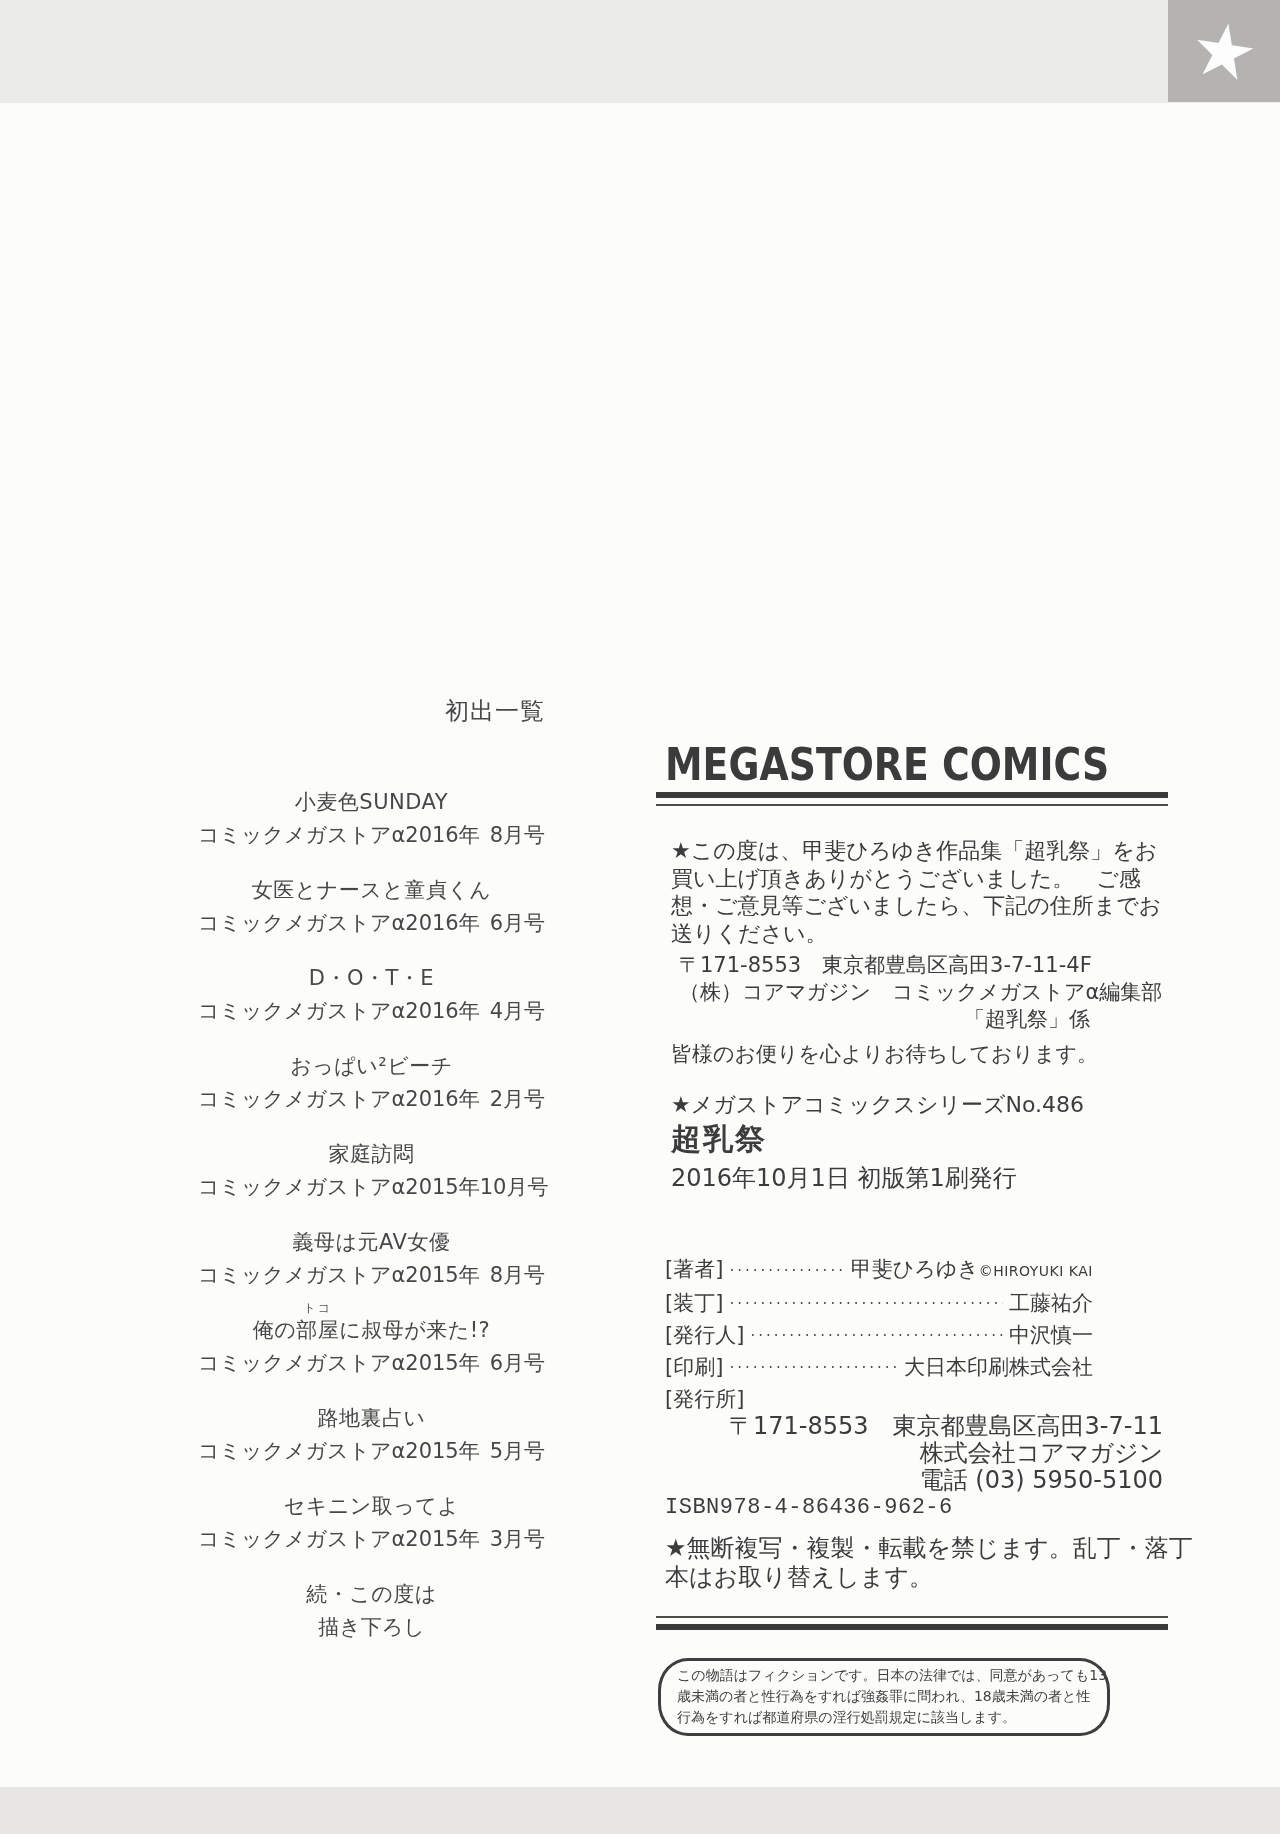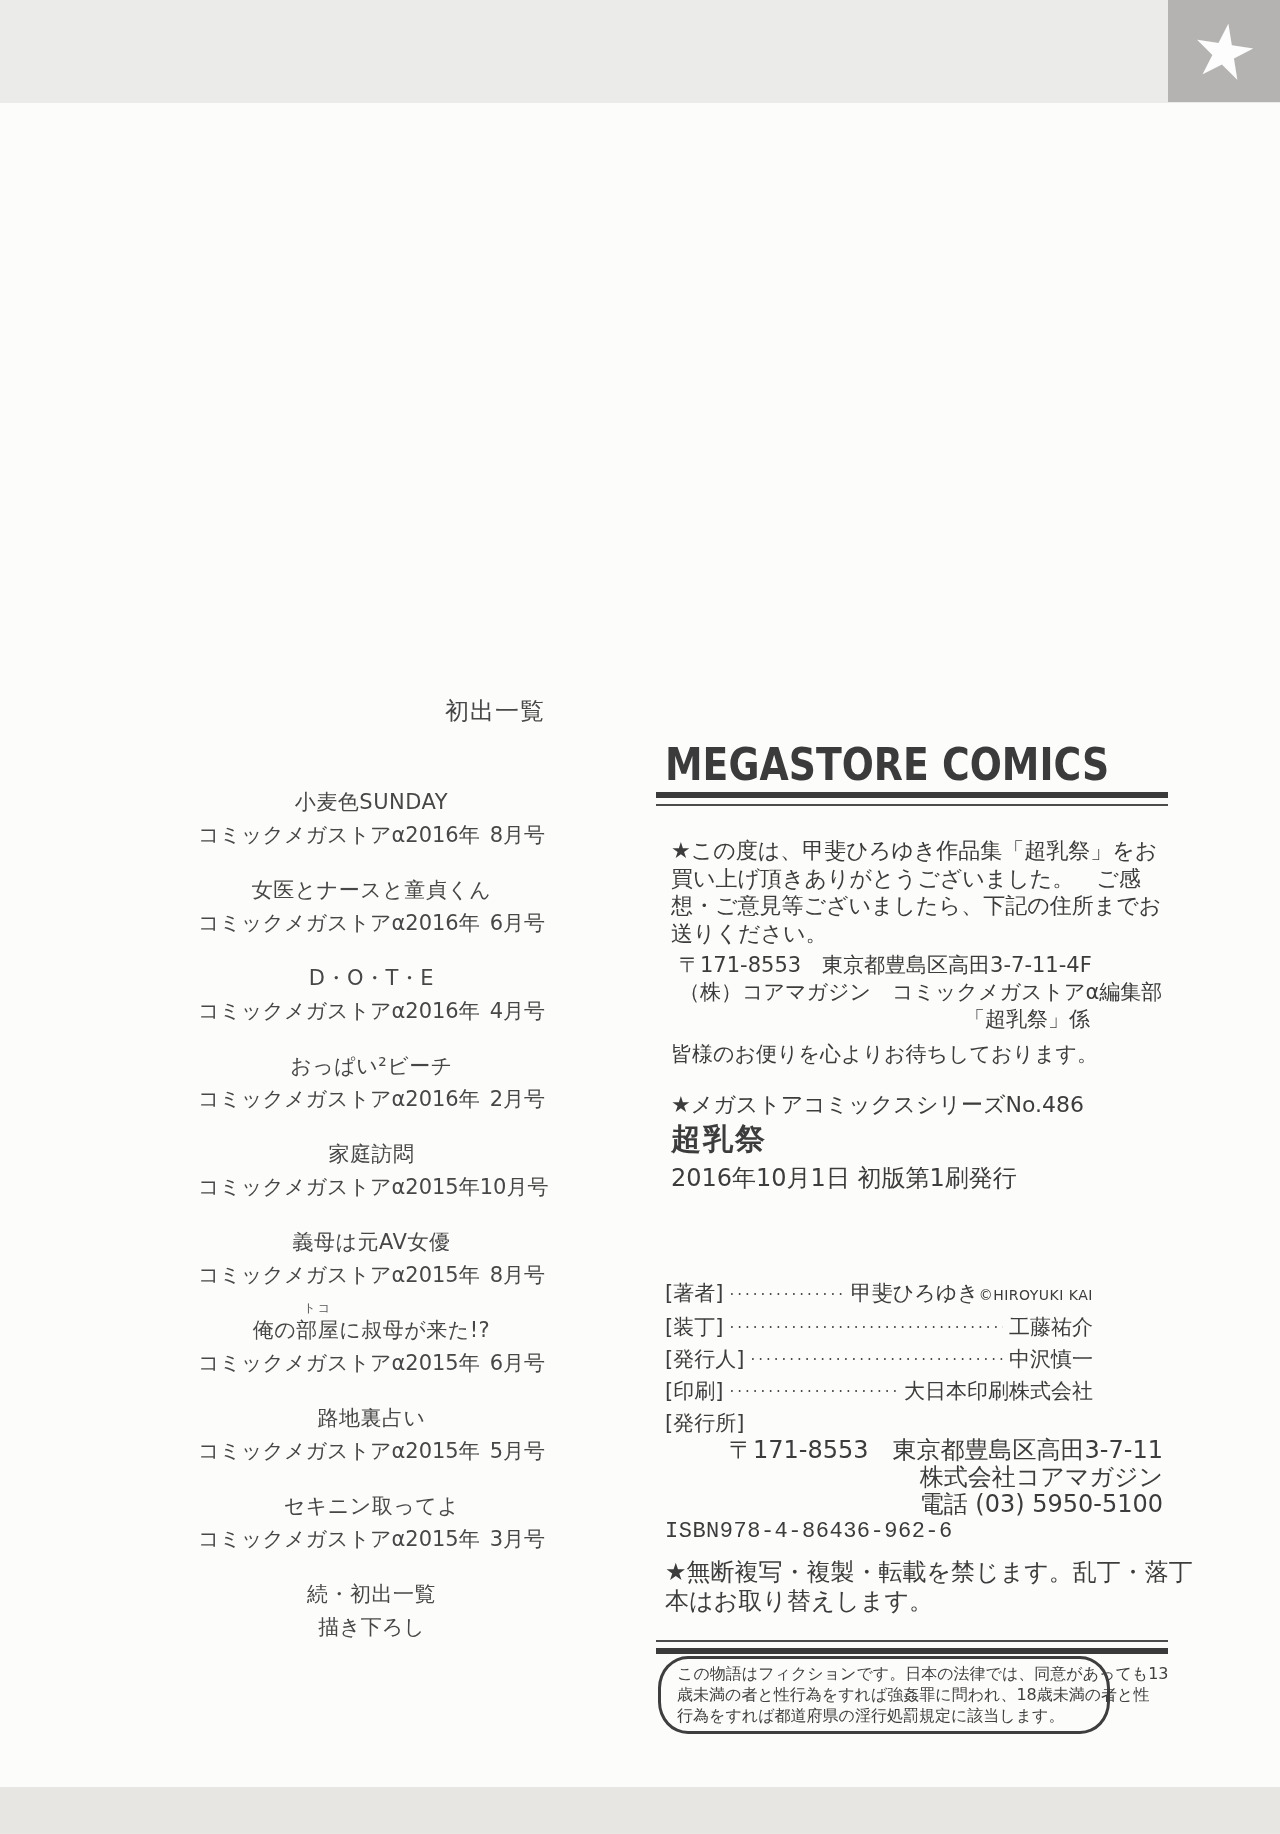--- a/index.html
+++ b/index.html
@@ -56,39 +56,39 @@
   .rule-a { margin-top:4px;  margin-left:-9px; width:512px; height:6px; background:#3a3a3a; }
   .rule-b { margin-top:6px;  margin-left:-9px; width:512px; height:2px; background:#4c4c4c; }
   .thanks { margin-top:31px; padding-left:6px; font-size:22px; line-height:27.5px; white-space:nowrap; }
   .addr   { margin-top:5px;  padding-left:14px; font-size:21px; line-height:27px; white-space:nowrap; }
   .addr .addr3 { text-align:right; padding-right:73px; }
   .waiting { margin-top:8px; padding-left:6px; font-size:21px; line-height:27px; white-space:nowrap; }
   .series  { margin-top:23px; padding-left:6px; font-size:22px; line-height:27px; white-space:nowrap; }
   .book-title { margin-top:4px; padding-left:6px; font-size:30px; line-height:34px; font-weight:bold; letter-spacing:2px; }
   .edition { margin-top:8px; padding-left:6px; font-size:24px; line-height:28px; white-space:nowrap; }
 
-  .credits { margin-top:88px; width:428px; }
+  .credits { margin-top:64px; width:428px; }
   .credit-row { display:flex; align-items:baseline; font-size:21px; line-height:27px; margin-bottom:5px; white-space:nowrap; }
   .credit-leader {
     flex:1; overflow:hidden; height:16px; margin:0 6px; align-self:center;
     font-size:15px; letter-spacing:3px; color:#4c4c4c; line-height:16px;
   }
   .credit-leader::after { content:"·······················································································"; }
   .credit-value .small { font-size:14px; letter-spacing:0.5px; }
 
   .pub-label { font-size:21px; line-height:27px; }
   .publisher-lines { padding-left:8px; font-size:24px; line-height:27px; white-space:nowrap;text-align:right; }
   .isbn { font-size:22px; line-height:28px; letter-spacing:0.5px;font-family:Liberation Mono, monospace; }
   .copyright { margin-top:12px; font-size:24px; line-height:28.5px; white-space:nowrap; }
   .rule-c { margin-top:25px; margin-left:-9px; width:512px; height:2px; background:#4c4c4c; }
   .rule-d { margin-top:6px;  margin-left:-9px; width:512px; height:6px; background:#3a3a3a; }
   .disclaimer {
-    margin-top:2px; margin-left:-7px; box-sizing:border-box; width:452px;
+    margin-top:28px; margin-left:-7px; box-sizing:border-box; width:452px;
     border:3px solid #3e3e3e; border-radius:30px/32px;
-    padding:4px 14px 5px 16px; font-size:16px; line-height:21px; color:#3f3f3f;
+    padding:4px 14px 5px 16px; font-size:14px; line-height:21px; color:#3f3f3f;
     white-space:nowrap;
   }
 </style>
 </head>
 <body>
 
 <div class="page">
 
   <div class="top-band"></div>
   <div class="corner-square">
@@ -155,21 +155,21 @@
           </div>
         </div>
         <div class="pub-item">
           <div class="item-title">セキニン取ってよ</div>
           <div class="item-pub">
             <span class="mag">コミックメガストアα2015年</span>
             <span class="issue">3月号</span>
           </div>
         </div>
         <div class="pub-item">
-          <div class="item-title">続・初出一覧</div>
+          <div class="item-title">続・この度は</div>
           <div class="item-note">描き下ろし</div>
         </div>
       </div>
   </section>
 
   <section class="right-col">
     <div class="brand">MEGASTORE COMICS</div>
     <div class="rule-a"></div>
     <div class="rule-b"></div>
 

